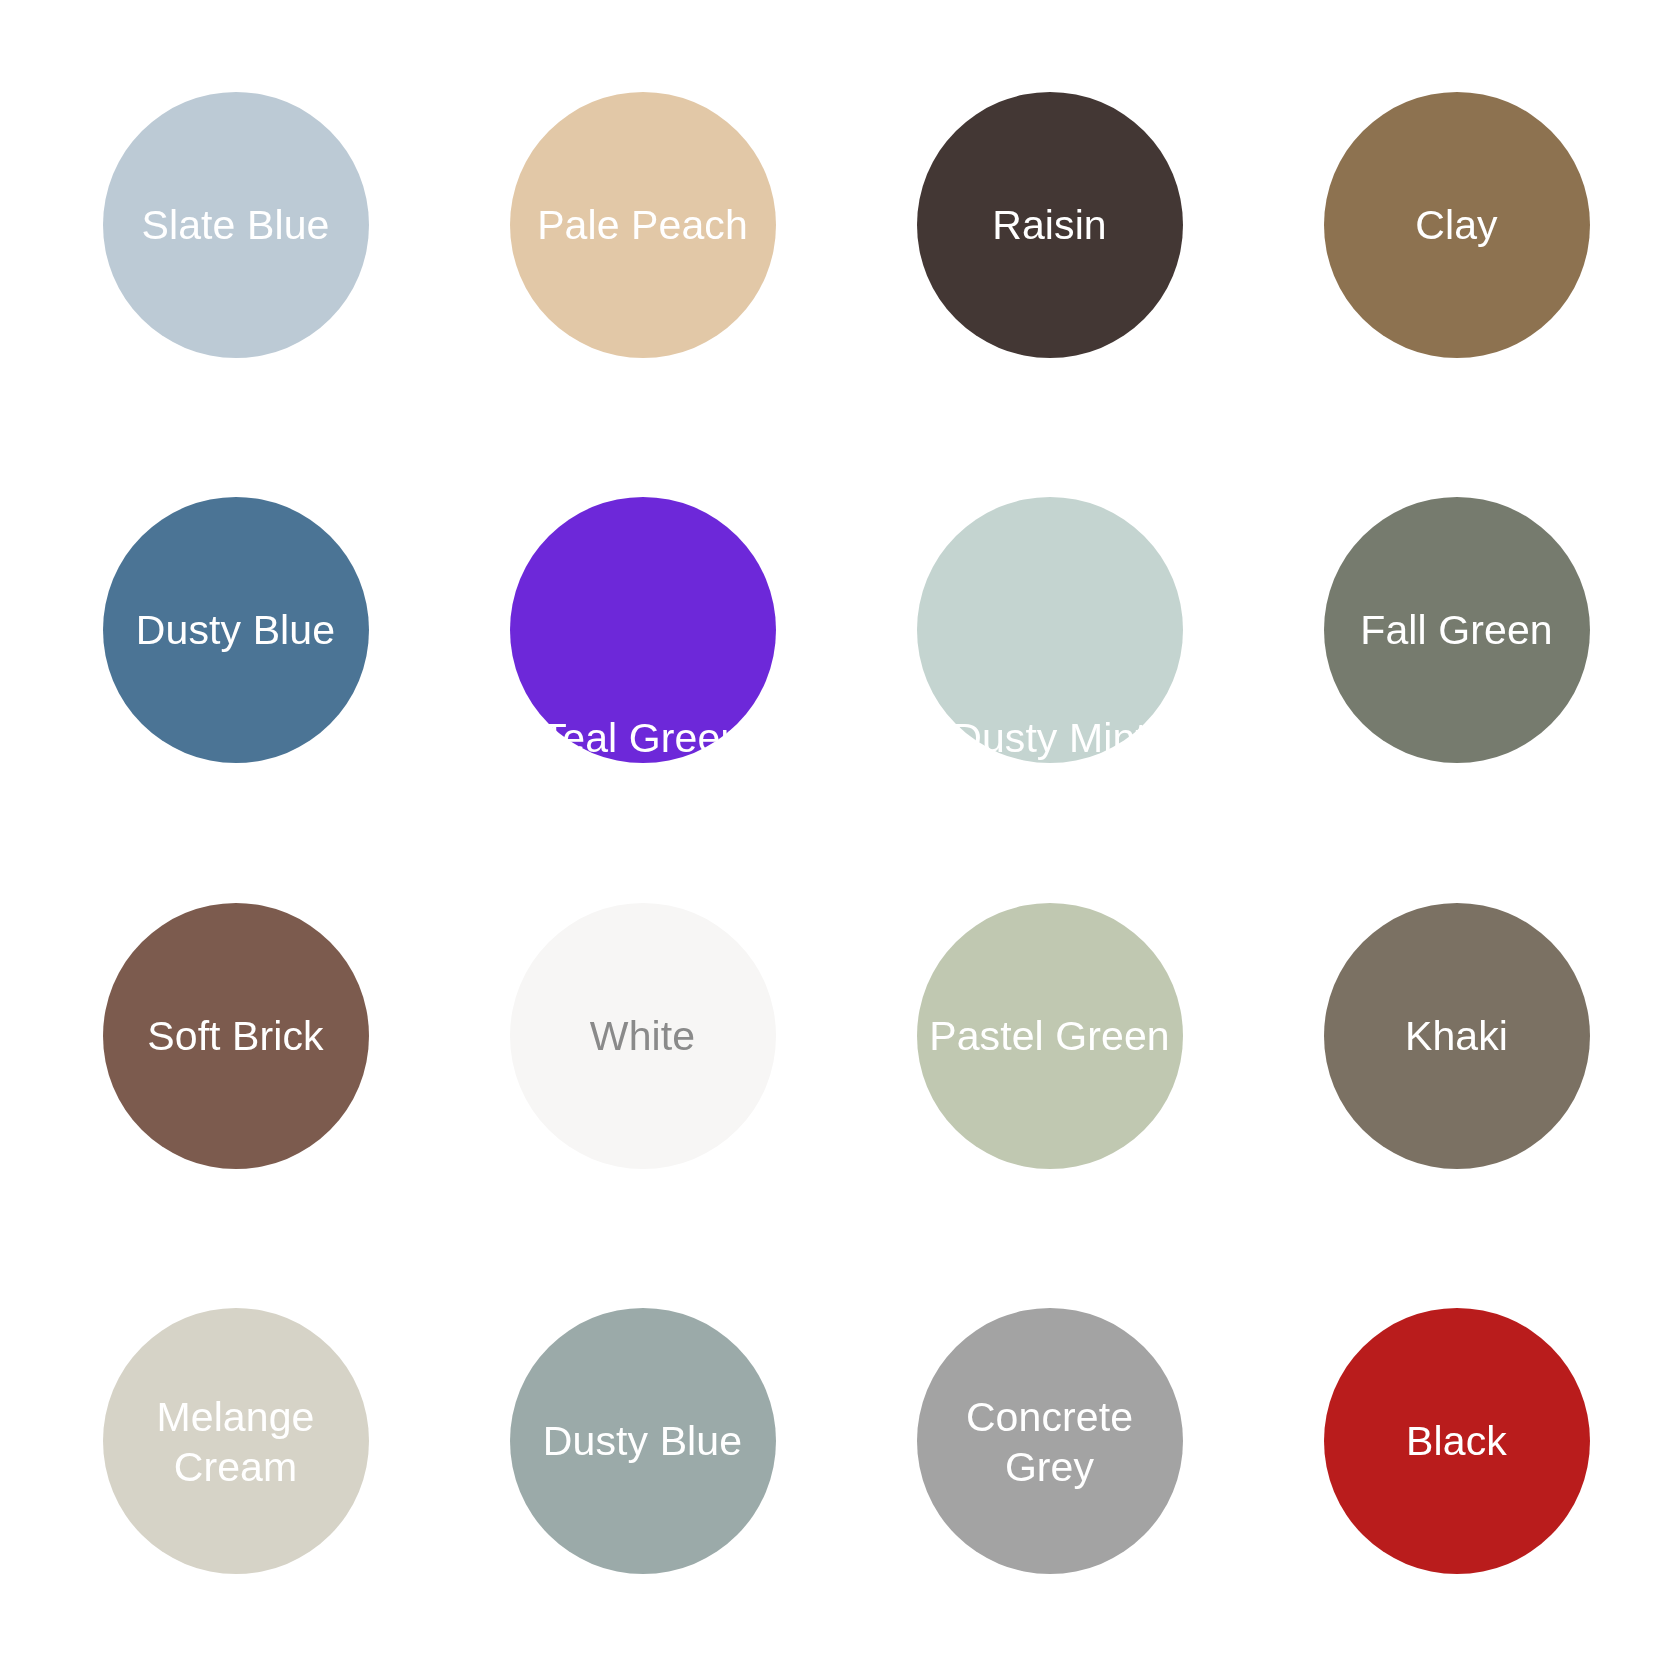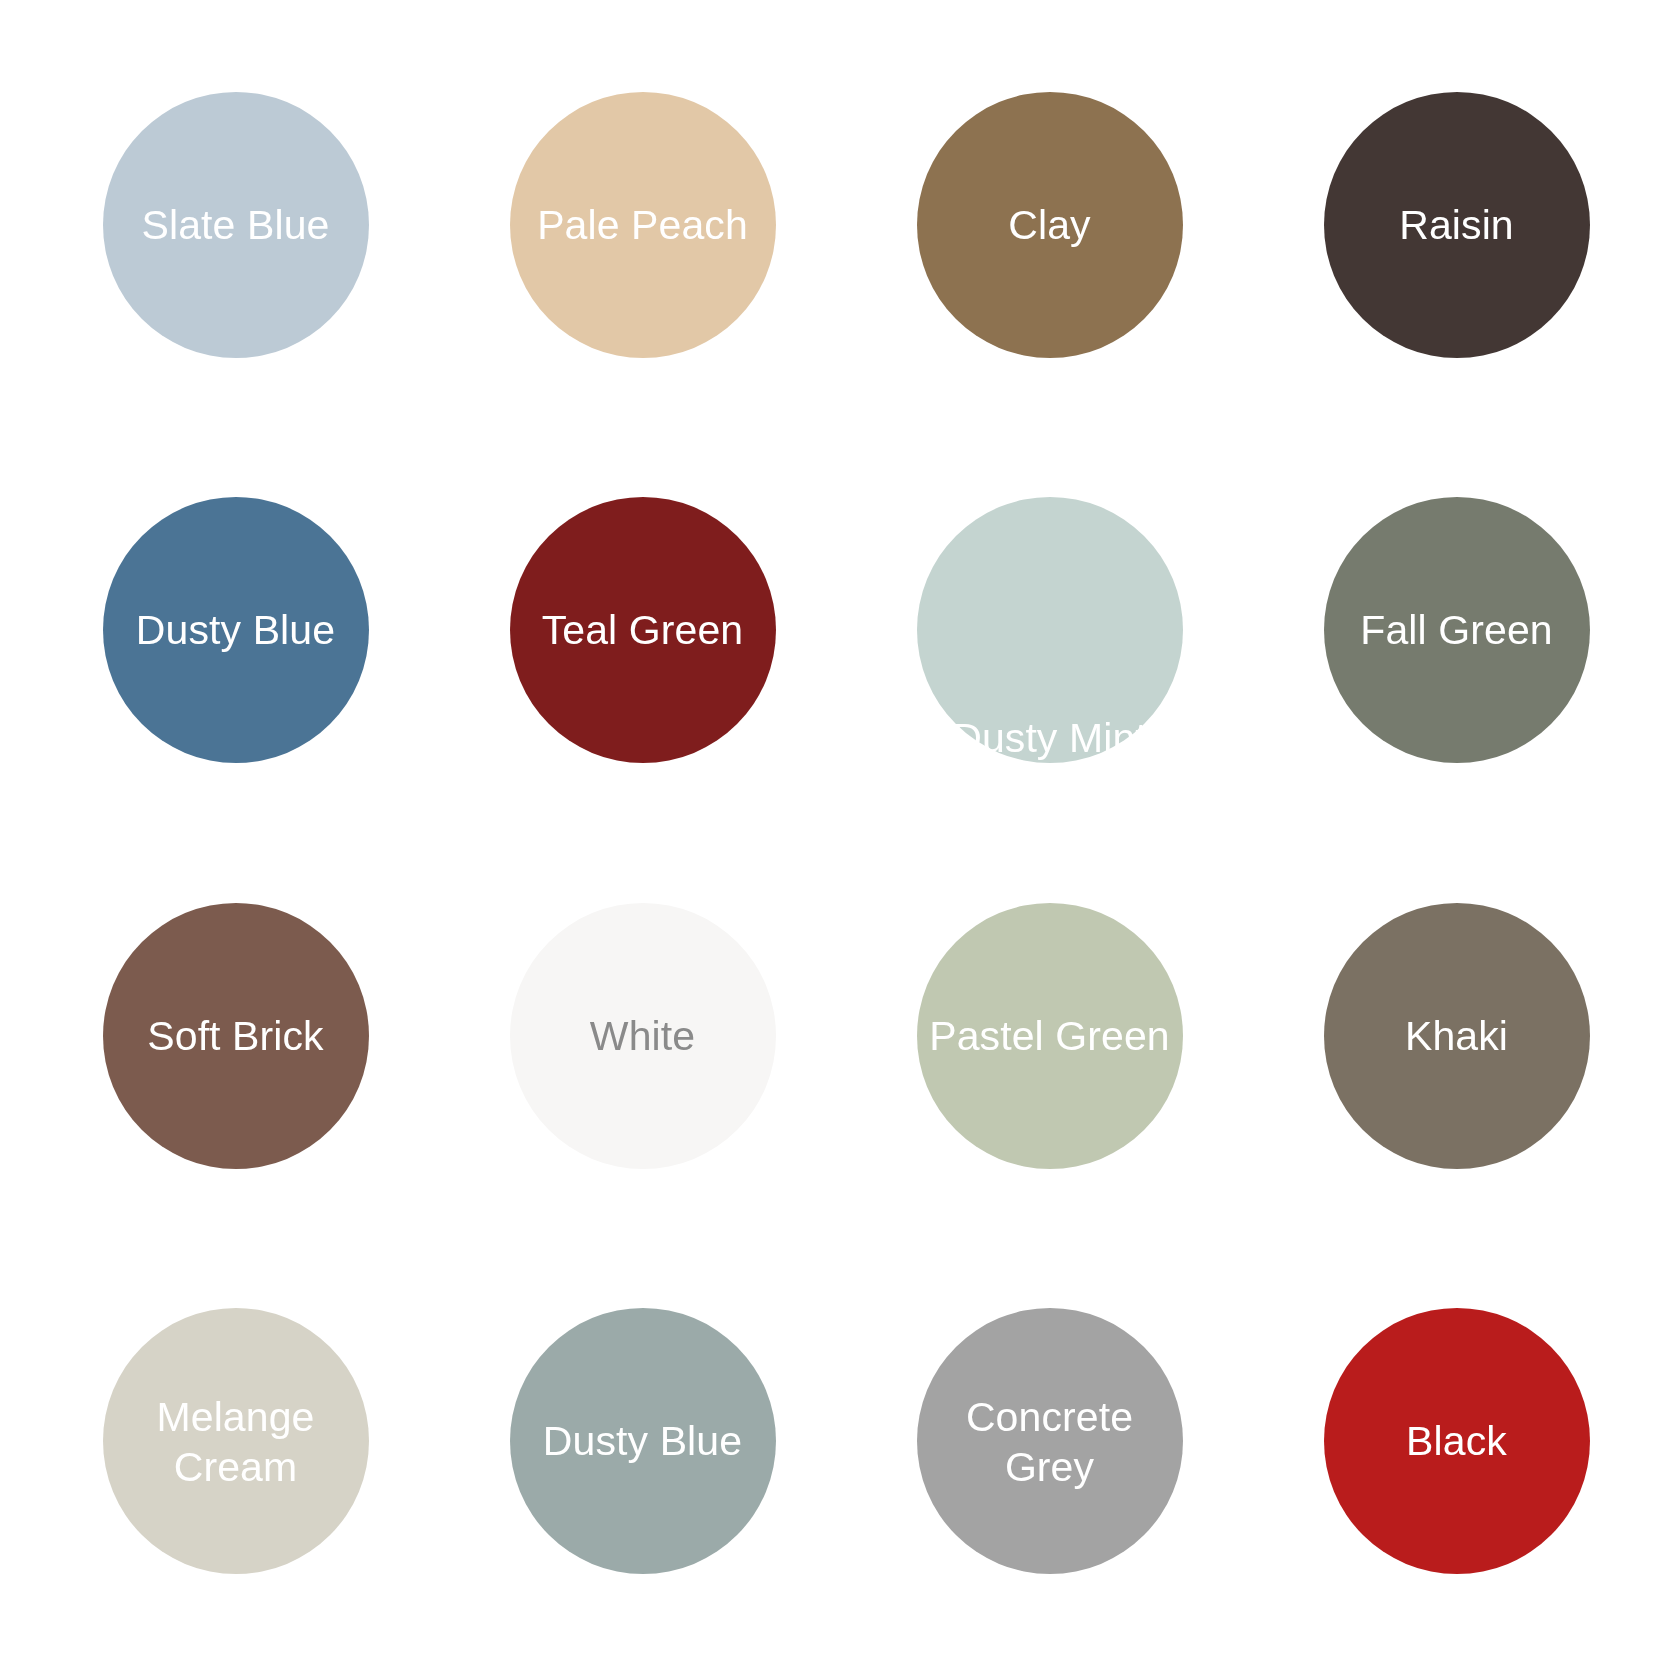--- a/index.html
+++ b/index.html
@@ -87,36 +87,36 @@
         <div class="swatch-circle" style="background: rgb(188, 202, 213);">
           <span class="swatch-label" style="color: rgb(255, 255, 255);">Slate Blue</span>
         </div>
       </div>
       <div class="swatch-cell">
         <div class="swatch-circle" style="background: rgb(226, 200, 167);">
           <span class="swatch-label" style="color: rgb(255, 255, 255);">Pale Peach</span>
         </div>
       </div>
       <div class="swatch-cell">
-        <div class="swatch-circle" style="background: rgb(141, 114, 80);">
-          <span class="swatch-label" style="color: rgb(255, 255, 255);">Clay</span>
+        <div class="swatch-circle" style="background: rgb(67, 55, 52);">
+          <span class="swatch-label" style="color: rgb(255, 255, 255);">Raisin</span>
         </div>
       </div>
       <div class="swatch-cell">
-        <div class="swatch-circle" style="background: rgb(67, 55, 52);">
-          <span class="swatch-label" style="color: rgb(255, 255, 255);">Raisin</span>
+        <div class="swatch-circle" style="background: rgb(141, 114, 80);">
+          <span class="swatch-label" style="color: rgb(255, 255, 255);">Clay</span>
         </div>
       </div>
       <div class="swatch-cell">
         <div class="swatch-circle" style="background: rgb(75, 116, 149);">
           <span class="swatch-label" style="color: rgb(255, 255, 255);">Dusty Blue</span>
         </div>
       </div>
       <div class="swatch-cell">
-        <div class="swatch-circle" style="background: #7f1d1d;">
+        <div class="swatch-circle" style="background: #6d28d9; align-items: flex-end;">
           <span class="swatch-label" style="color: rgb(255, 255, 255);">Teal Green</span>
         </div>
       </div>
       <div class="swatch-cell">
         <div class="swatch-circle" style="background: rgb(196, 212, 208); align-items: flex-end;">
           <span class="swatch-label" style="color: rgb(255, 255, 255);">Dusty Mint</span>
         </div>
       </div>
       <div class="swatch-cell">
         <div class="swatch-circle" style="background: rgb(118, 123, 110);">

